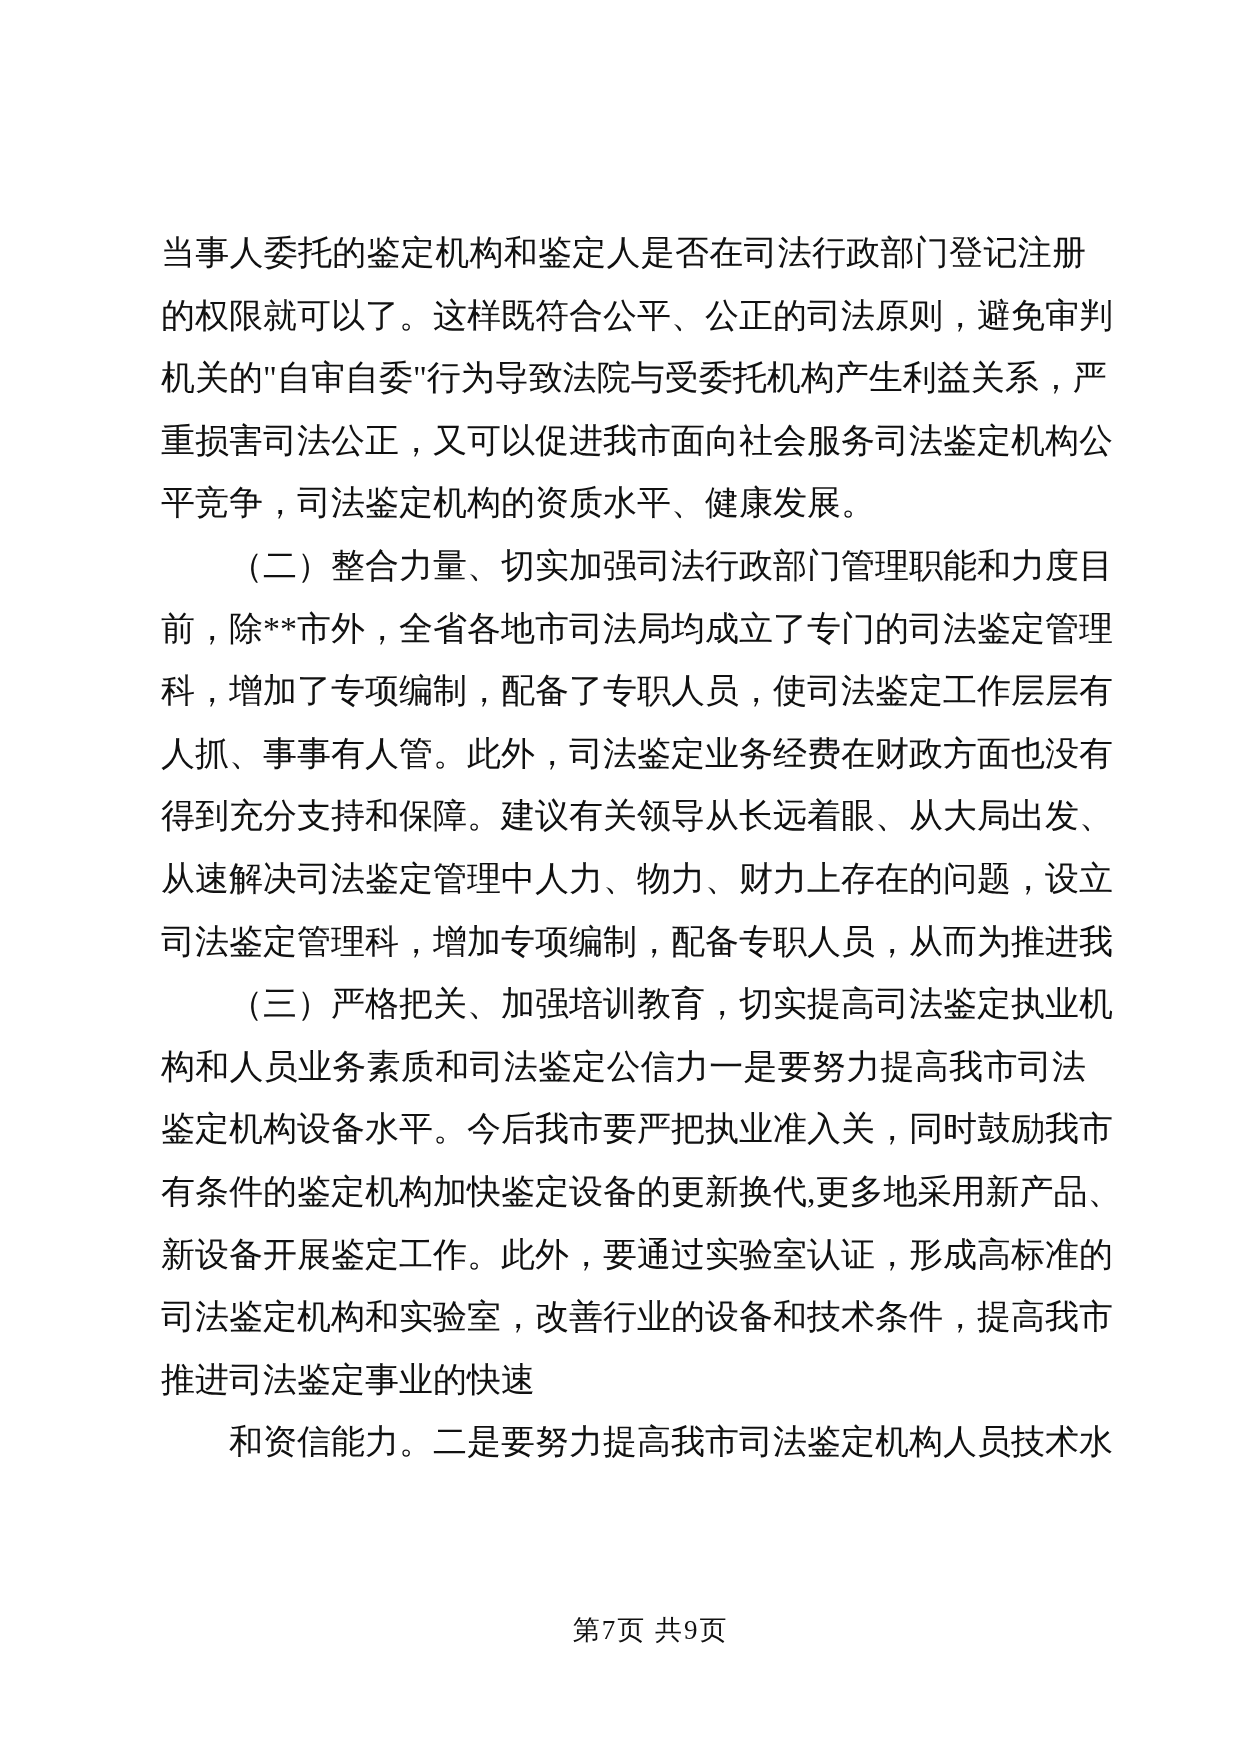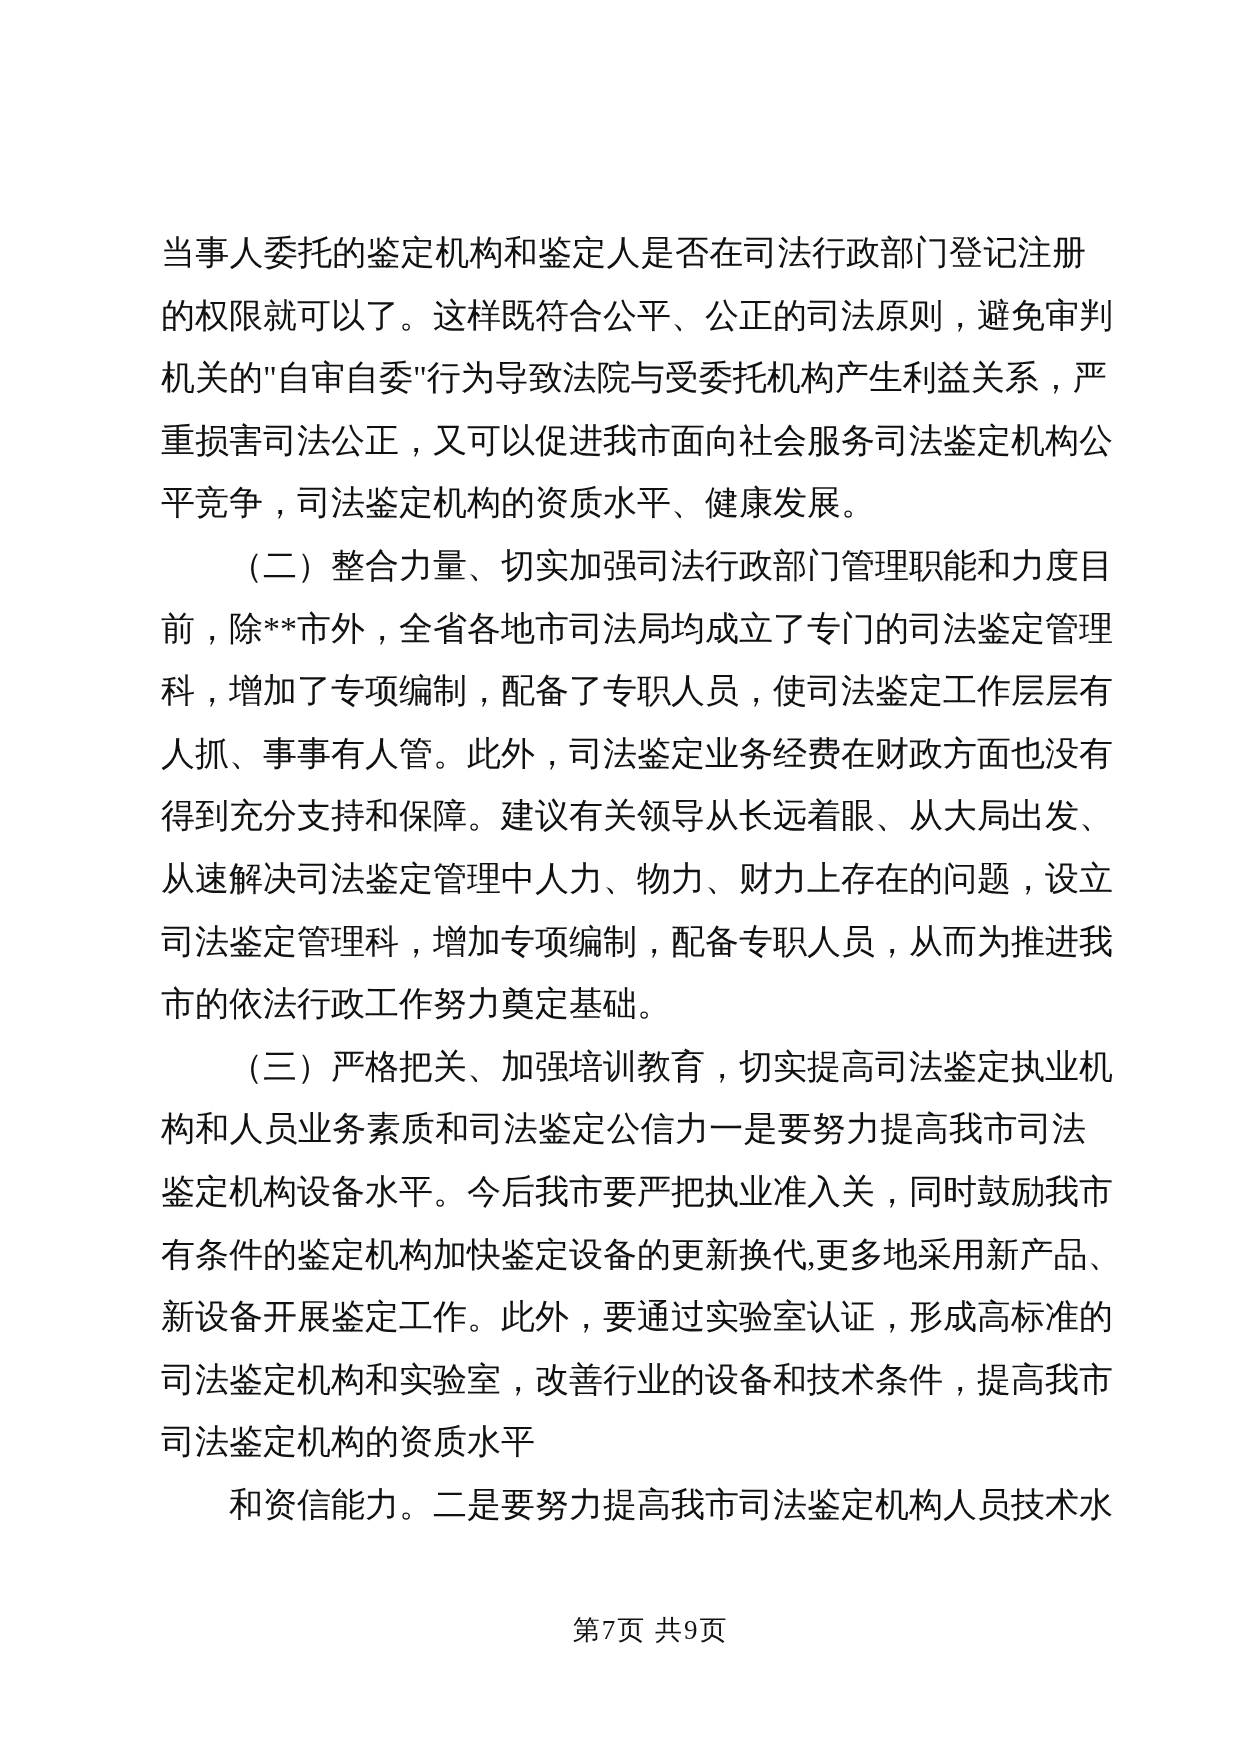--- a/index.html
+++ b/index.html
@@ -381,21 +381,20 @@
         <span>人</span>
         <span>员</span>
         <span>，</span>
         <span>从</span>
         <span>而</span>
         <span>为</span>
         <span>推</span>
         <span>进</span>
         <span>我</span>
       </div>
-      <div class="line">市的依法行政工作努力奠定基础。</div>
       <div class="line fill indent">
         <span>（</span>
         <span>三</span>
         <span>）</span>
         <span>严</span>
         <span>格</span>
         <span>把</span>
         <span>关</span>
         <span>、</span>
         <span>加</span>
@@ -560,21 +559,21 @@
         <span>技</span>
         <span>术</span>
         <span>条</span>
         <span>件</span>
         <span>，</span>
         <span>提</span>
         <span>高</span>
         <span>我</span>
         <span>市</span>
       </div>
-      <div class="line">司法鉴定机构的资质水平</div>
+      <div class="line">推进司法鉴定事业的快速</div>
       <div class="line fill indent">
         <span>和</span>
         <span>资</span>
         <span>信</span>
         <span>能</span>
         <span>力</span>
         <span>。</span>
         <span>二</span>
         <span>是</span>
         <span>要</span>

